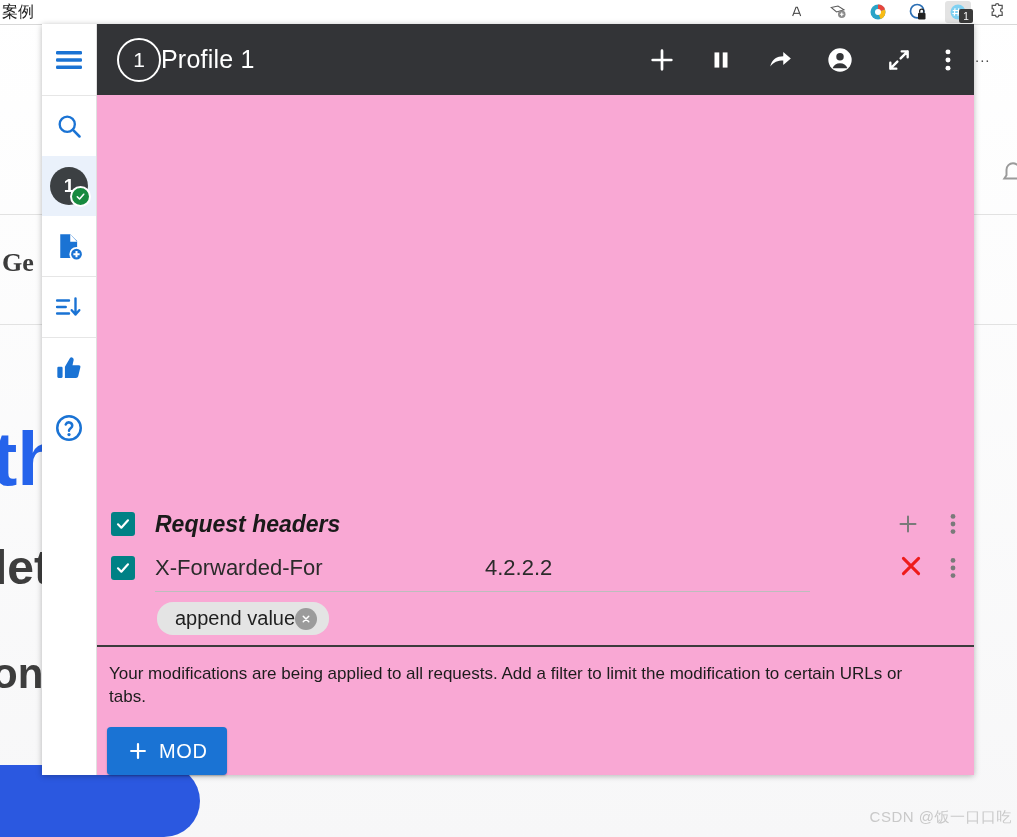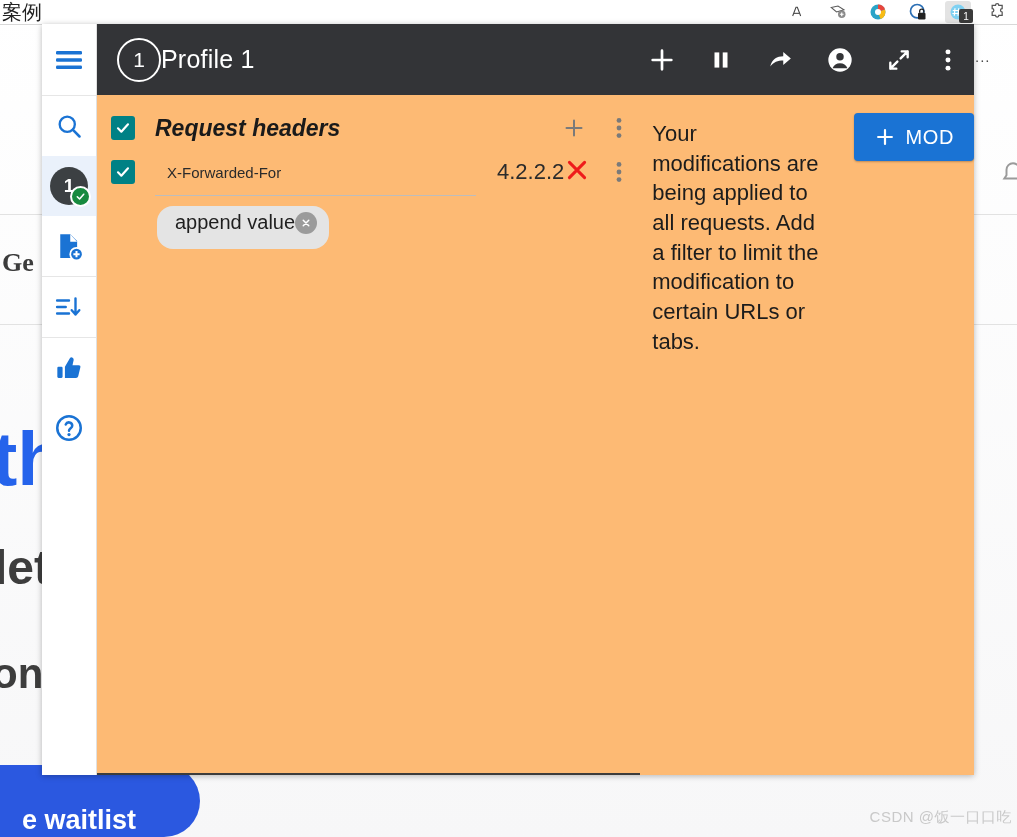--- a/index.html
+++ b/index.html
@@ -12,21 +12,21 @@
   
   .bg-page{position:absolute;inset:0;background:linear-gradient(180deg,#ffffff 0%,#f7f7f8 100%);}
   .bg-browserbar{position:absolute;left:0;top:0;width:1017px;height:24px;background:#ffffff;border-bottom:1px solid #d8d8d8;}
   .bg-ext-row{position:absolute;right:0;top:0;height:24px;display:flex;align-items:center;gap:14px;padding-right:6px;}
   .bg-ext{width:26px;height:22px;display:flex;align-items:center;justify-content:center;position:relative;}
   .bg-ext.active{background:#e3e3e3;border-radius:3px;}
   .ext-badge{position:absolute;right:-2px;bottom:0px;background:#3b3b3b;color:#fff;font-size:10px;
     width:14px;height:14px;border-radius:2px;display:flex;align-items:center;justify-content:center;}
 
   .bg-tabstrip{position:absolute;left:0;top:0;width:120px;height:24px;display:flex;align-items:center;}
-  .bg-tabtext{font-size:20px;color:#222;padding-left:2px;}
+  .bg-tabtext{font-size:16px;color:#222;padding-left:2px;}
 
   .bg-divider-h{position:absolute;left:0;width:1017px;height:1px;background:#e2e2e2;}
 
   .bg-word{position:absolute;font-weight:bold;white-space:nowrap;}
   .bg-ge{left:2px;top:248px;font-size:26px;color:#3c3c3c;font-weight:600;font-family:Liberation Serif, serif;}
   .bg-th{left:-8px;top:415px;font-size:76px;color:#2563eb;}
   .bg-let{left:-6px;top:540px;font-size:48px;color:#3d3d3d;}
   .bg-ong{left:-8px;top:650px;font-size:42px;color:#3d3d3d;}
 
   .bg-cta{position:absolute;left:-120px;top:765px;width:320px;height:72px;background:#2b58e0;border-radius:40px;}
@@ -55,42 +55,42 @@
   
   .content{flex:1;display:flex;flex-direction:column;min-width:0;}
 
   .titlebar{height:71px;background:#333437;display:flex;align-items:center;padding:0 18px 0 20px;flex:0 0 71px;}
   .profile-num{width:40px;height:40px;border-radius:50%;border:2px solid #fff;color:#fff;
      display:flex;align-items:center;justify-content:center;font-size:21px;flex:0 0 40px;}
   .profile-name{color:#fff;font-size:25px;font-weight:400;letter-spacing:.2px;}
   .titlebar-actions{margin-left:auto;display:flex;align-items:center;gap:32px;padding-right:4px;}
   .tb-icon{color:#fff;display:flex;align-items:center;justify-content:center;cursor:pointer;}
 
-  .panel-body{flex:1;display:flex;background:#fdba74;min-height:0;justify-content:flex-end;}
+  .panel-body{flex:1;display:flex;flex-direction:column;background:#f9a8d4;min-height:0;justify-content:flex-end;}
 
   .mods{padding:12px 18px 0 14px;border-bottom:2px solid #3c3c3c;}
   .sec-row{display:flex;align-items:center;height:42px;}
   .chk{width:24px;height:24px;border-radius:3px;background:#008185;display:flex;align-items:center;justify-content:center;flex:0 0 24px;cursor:pointer;}
   .sec-title{margin-left:20px;font-size:23px;font-weight:bold;font-style:italic;color:#1a1a1a;}
   .sec-actions{margin-left:auto;display:flex;align-items:center;gap:30px;}
   .icon-gray{color:#7a7a7a;display:flex;align-items:center;justify-content:center;cursor:pointer;}
 
   .hdr-row{display:flex;align-items:center;height:46px;}
-  .hdr-name{margin-left:32px;font-size:15px;color:#2b2b2b;width:330px;}
+  .hdr-name{margin-left:20px;font-size:22px;color:#2b2b2b;width:330px;}
   .hdr-val{font-size:22px;color:#2b2b2b;flex:1;}
   .hdr-actions{display:flex;align-items:center;gap:26px;}
   .x-del{color:#ee1b1b;font-size:27px;line-height:1;cursor:pointer;font-weight:400;}
   .underline{height:1px;background:#bdbdbd;margin:0 146px 0 44px;}
 
   .chip-row{padding:10px 0 10px 46px;}
   .chip{display:inline-flex;align-items:center;background:#e4e4e4;border-radius:16px;
-     padding:5px 12px 15px 18px;font-size:20px;color:#1f1f1f;cursor:pointer;}
+     padding:5px 12px 5px 18px;font-size:20px;color:#1f1f1f;cursor:pointer;}
   .chip-x{width:22px;height:22px;border-radius:50%;background:#9b9b9b;display:flex;align-items:center;justify-content:center;}
 
-  .notice{padding:24px 20px 0 12px;font-size:22px;color:#1c1c1c;line-height:1.35;max-width:800px;}
+  .notice{padding:16px 20px 0 12px;font-size:17px;color:#1c1c1c;line-height:1.35;max-width:800px;}
 
   .btn-row{display:flex;gap:0;padding:18px 0 0 10px;}
   .btn{background:#1a73d4;color:#fff;border:none;border-radius:4px;height:48px;padding:0 20px;
      display:flex;align-items:center;gap:10px;font-size:20px;letter-spacing:.6px;cursor:pointer;
      box-shadow:0 1px 2px rgba(0,0,0,.25);font-family:"Liberation Sans", sans-serif;}
 </style>
 </head>
 <body>
 
 <div class="bg-page">
@@ -145,21 +145,20 @@
 
   <div class="bg-divider-h" style="top:214px;"></div>
   <div class="bg-divider-h" style="top:324px;"></div>
 
   <div class="bg-word bg-ge">Ge</div>
   <div class="bg-word bg-th">th</div>
   <div class="bg-word bg-let">let</div>
   <div class="bg-word bg-ong">ong</div>
 
   <div class="bg-cta"></div>
-  <div class="bg-cta-label">e waitlist</div>
 
   <div class="bg-dots">...</div>
 
   <div class="bg-bell">
     <svg width="26" height="26" viewBox="0 0 24 24">
         <path d="M6 9 a6 6 0 0 1 12 0 v5 l2 3 H4 l2 -3 Z" stroke="#9a9a9a" stroke-width="1.8" fill="none"></path>
       </svg>
   </div>
 
   <div class="watermark">CSDN @饭一口口吃</div>

